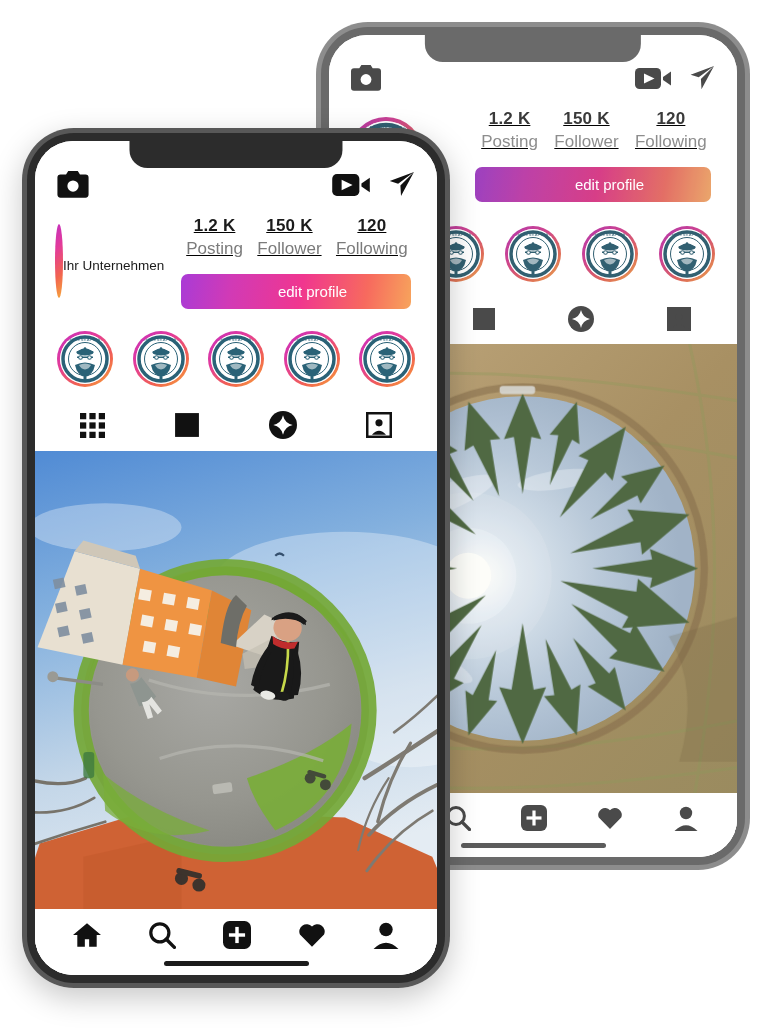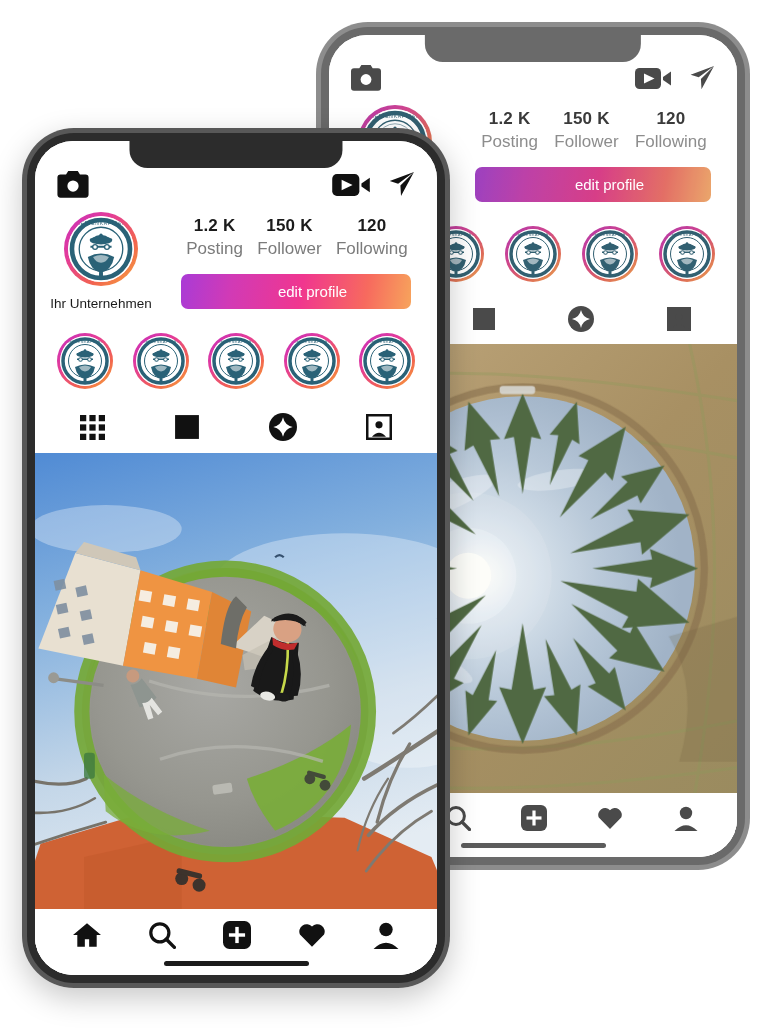--- a/index.html
+++ b/index.html
@@ -46,36 +46,36 @@
     display: flex; align-items: center; justify-content: space-between;
     padding: 30px 22px 4px 22px;
   }
   .topbar-right { display: flex; align-items: center; gap: 16px; }
   .ic { display: block; }
   .dark { fill: #111; }
   #phone-back .dark { fill: #4a4a4a; }
 
   
   .profile-row { display: flex; padding: 10px 20px 0 20px; }
-  .avatar-col { width: 92px; display: flex; flex-direction: column; align-items: center; }
+  .avatar-col { width: 92px; display: flex; flex-direction: row; align-items: center; }
   .avatar-ring {
     width: 74px; height: 74px; border-radius: 50%;
     background: linear-gradient(135deg,#c42fbe 0%,#e33b9a 32%,#f2644f 68%,#f6a93b 100%);
     display: flex; align-items: center; justify-content: center;
     padding: 4px;
   }
   .biz-name {
     margin-top: 10px; font-size: 13.5px; color: #1b1b1b; white-space: nowrap;
     font-family: "Liberation Sans", sans-serif;
   }
   #phone-back .biz-name { color: #3e3e3e; }
 
   .stats-col { flex: 1; padding-left: 6px; }
   .stats { display: flex; justify-content: space-around; padding: 4px 2px 0 26px; }
-  .stat { text-align: center; }
+  .stat { text-align: center; text-decoration: underline; }
   .stat-num { font-size: 17px; font-weight: bold; color: #1b1b1b; letter-spacing: .2px; }
   .stat-lbl { font-size: 17px; color: #7b7b7b; margin-top: 3px; }
   #phone-back .stat-num { color: #3a3a3a; }
   #phone-back .stat-lbl { color: #8d8d8d; }
 
   .edit-btn {
     margin: 15px 6px 0 28px; height: 35px; border-radius: 7px; border: 0;
     background: linear-gradient(100deg,#a93bd6 0%,#d13ab6 22%,#f0368f 52%,#f76a5e 80%,#f7a45c 100%);
     color: #fff; font-size: 15px; font-family: "Liberation Sans", sans-serif;
     display: flex; align-items: center; justify-content: center; cursor: pointer;

